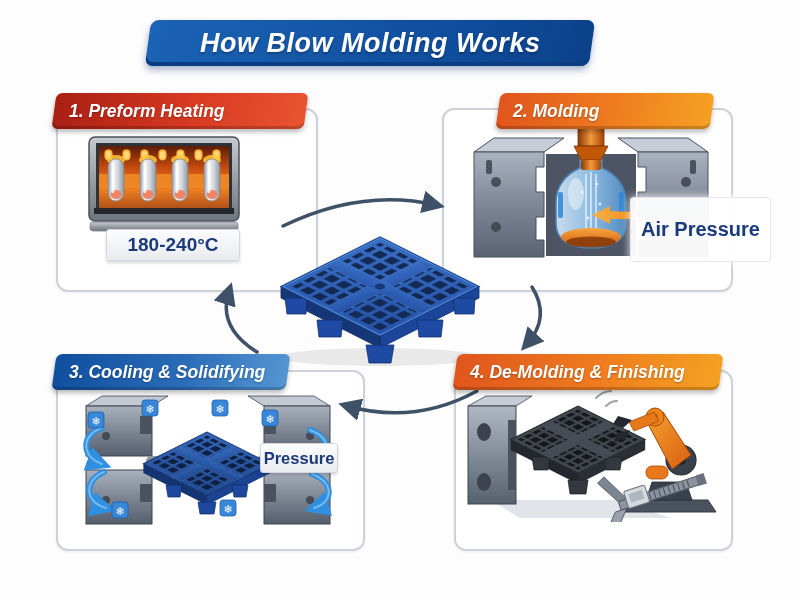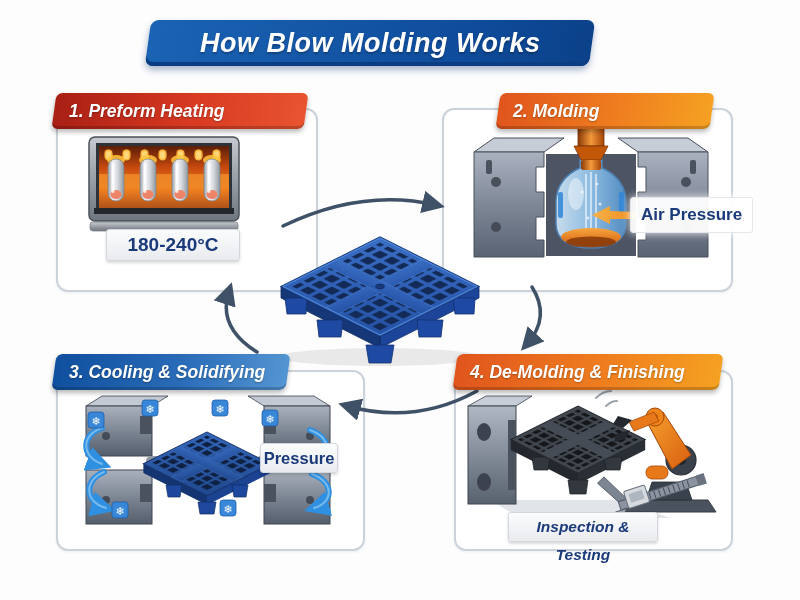--- a/index.html
+++ b/index.html
@@ -45,21 +45,21 @@
   .b3{left:54px;top:354px;width:234px;background:linear-gradient(93deg,#0f4f9e,#2a6cb8 55%,#5496d2);}
   .b4{left:455px;top:354px;width:266px;background:linear-gradient(93deg,#e0551d,#ef7d1f 55%,#f5a122);}
   
   .caption{
     position:absolute;z-index:5;text-align:center;color:#1b3a7a;font-weight:bold;
     background:linear-gradient(180deg,#fbfcfd,#e9ebef);
     border:1px solid #d3d7dd;border-radius:3px;
     box-shadow:0 2px 3px rgba(0,0,0,.15);
   }
   .cap-temp{left:106px;top:229px;width:132px;height:30px;line-height:30px;font-size:19px;}
-  .cap-air{left:630px;top:197px;padding:7px 10px;font-size:17px;
+  .cap-air{left:630px;top:197px;padding:20px 10px;font-size:20px;
     background:rgba(255,255,255,.95);border-color:#e3e7ec;box-shadow:0 0 8px rgba(255,255,255,.9);}
   .cap-cool{left:260px;top:443px;width:76px;height:28px;line-height:28px;font-size:16.5px;}
   .cap-insp{left:508px;top:512px;width:148px;height:28px;line-height:28px;font-size:15.5px;font-style:italic;}
   
   .illus{position:absolute;z-index:2;}
   .arrows-overlay{position:absolute;left:0;top:0;z-index:3;pointer-events:none;}
   .air-arrow{position:absolute;left:592px;top:205px;z-index:4;}
 </style>
 </head>
 <body>
@@ -443,15 +443,14 @@
   <div class="step-banner b3">
     <span>3. Cooling &amp; Solidifying</span>
   </div>
   <div class="step-banner b4">
     <span>4. De-Molding &amp; Finishing</span>
   </div>
 
   <div class="caption cap-temp">180-240°C</div>
   <div class="caption cap-air">Air Pressure</div>
   <div class="caption cap-cool">Pressure</div>
-  <div class="caption cap-insp">Inspection &amp; Testing</div>
 
 </div>
 
 </body></html>

